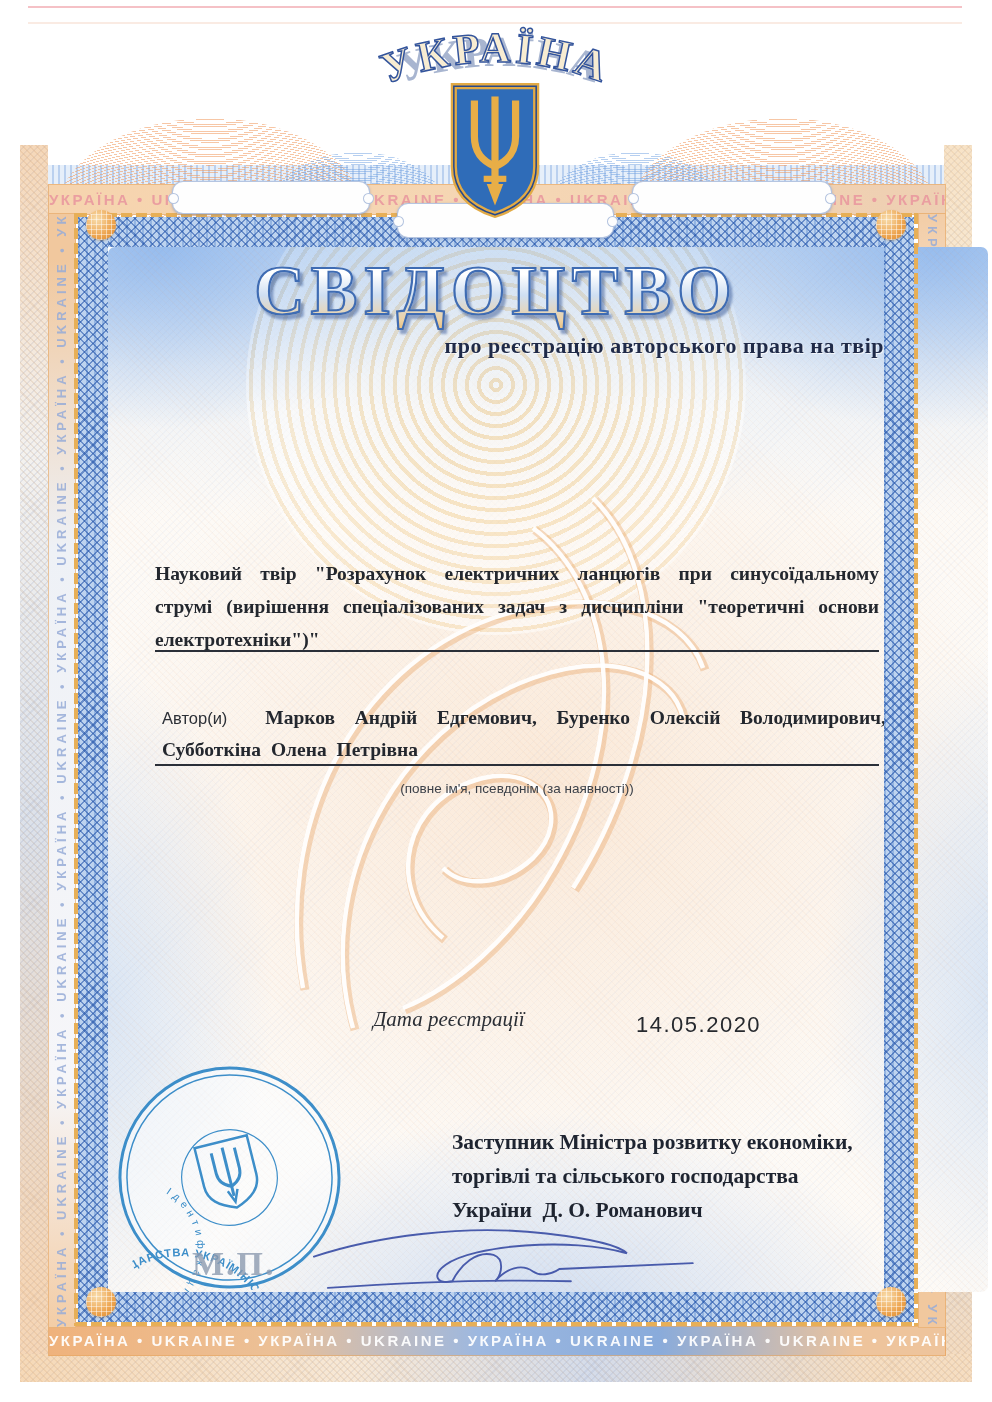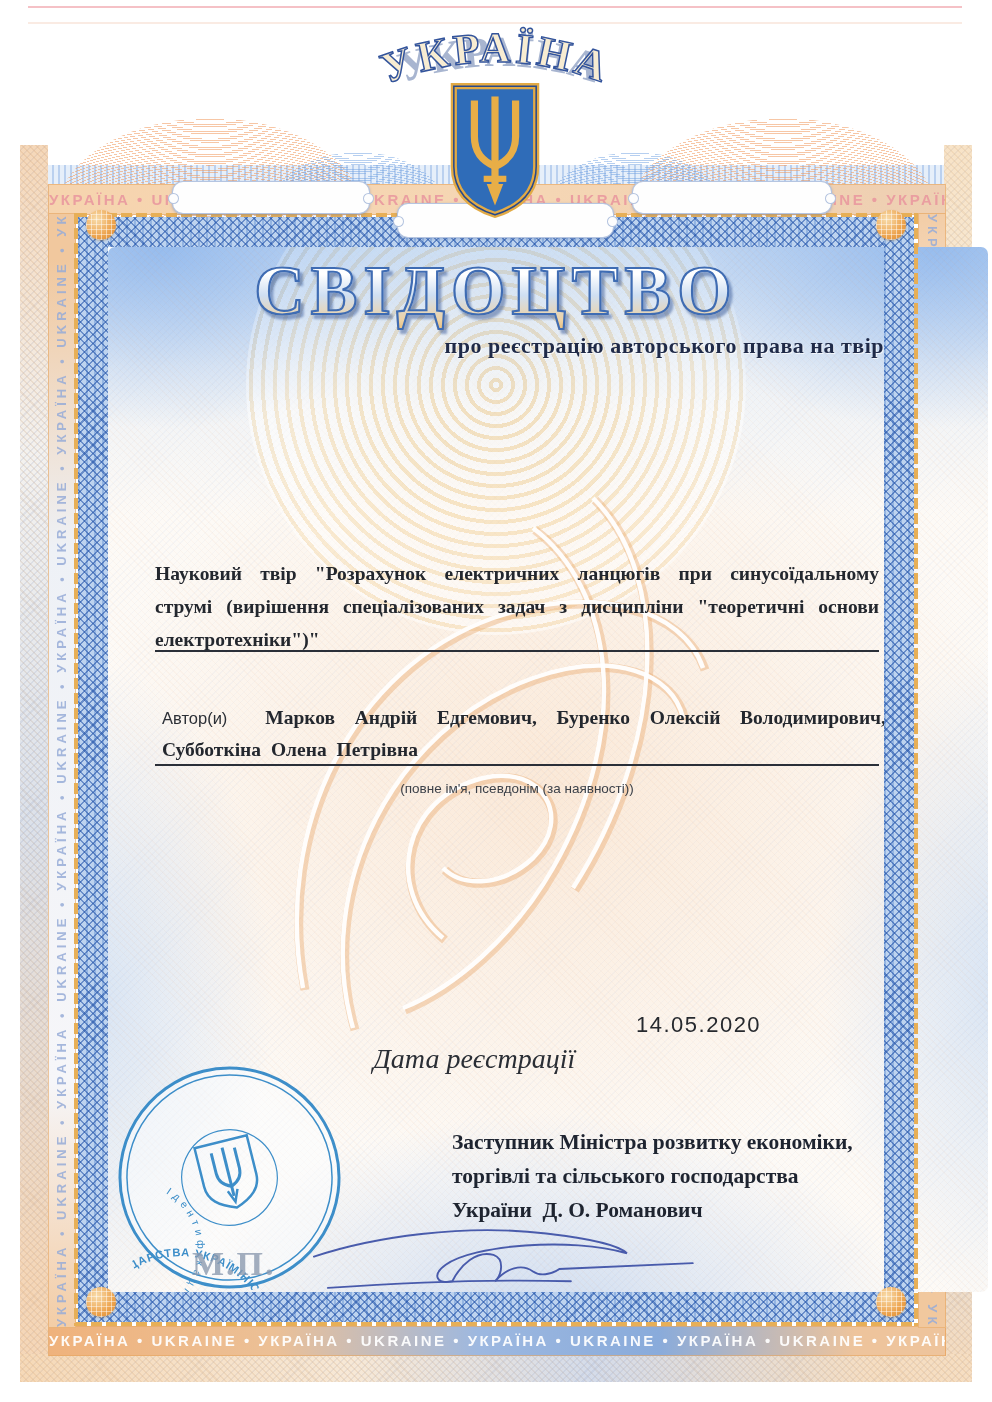--- a/index.html
+++ b/index.html
@@ -139,21 +139,21 @@
     font-size:13.5px;color:#3c4149;text-align:center;}
   #work-caption{left:47px;top:408px;width:724px;}
 
   .authors-par{left:47px;top:455px;width:724px;z-index:2;text-align:justify;
     font-size:19.5px;font-weight:bold;line-height:31px;word-spacing:5px;color:#23272e;margin-left:7px;}
   .authors-label{font-family:"Liberation Sans","DejaVu Sans",sans-serif;
     font-size:16.5px;font-weight:normal;color:#2b2f36;padding-right:38px;word-spacing:0;}
   #authors-rule{left:47px;top:517px;width:724px;}
   #authors-caption{left:47px;top:522px;width:724px;margin-top:12px;}
 
-  .date-label{left:265px;top:796px;z-index:2;font-style:italic;font-size:28px;color:#2a2e35;}
+  .date-label{left:265px;top:760px;z-index:2;font-style:italic;font-size:21px;color:#2a2e35;}
   .date-value{left:528px;top:765px;z-index:2;font-family:"Liberation Sans","DejaVu Sans",sans-serif;
     font-size:22px;color:#26292e;letter-spacing:1.5px;}
 
   .signatory{left:324px;top:878px;width:480px;z-index:2;
     font-size:21.5px;font-weight:bold;line-height:34px;color:#1e2430;margin-left:20px;}
 
   #seal{left:7px;top:816px;width:229px;height:229px;z-index:2;transform:rotate(-14deg);opacity:.92;}
   .mp-label{left:84px;top:998px;z-index:3;font-size:34px;font-weight:bold;
     color:#8d9bb0;letter-spacing:2px;opacity:.8;}
   #signature{left:147px;top:975px;width:500px;height:70px;z-index:3;}

